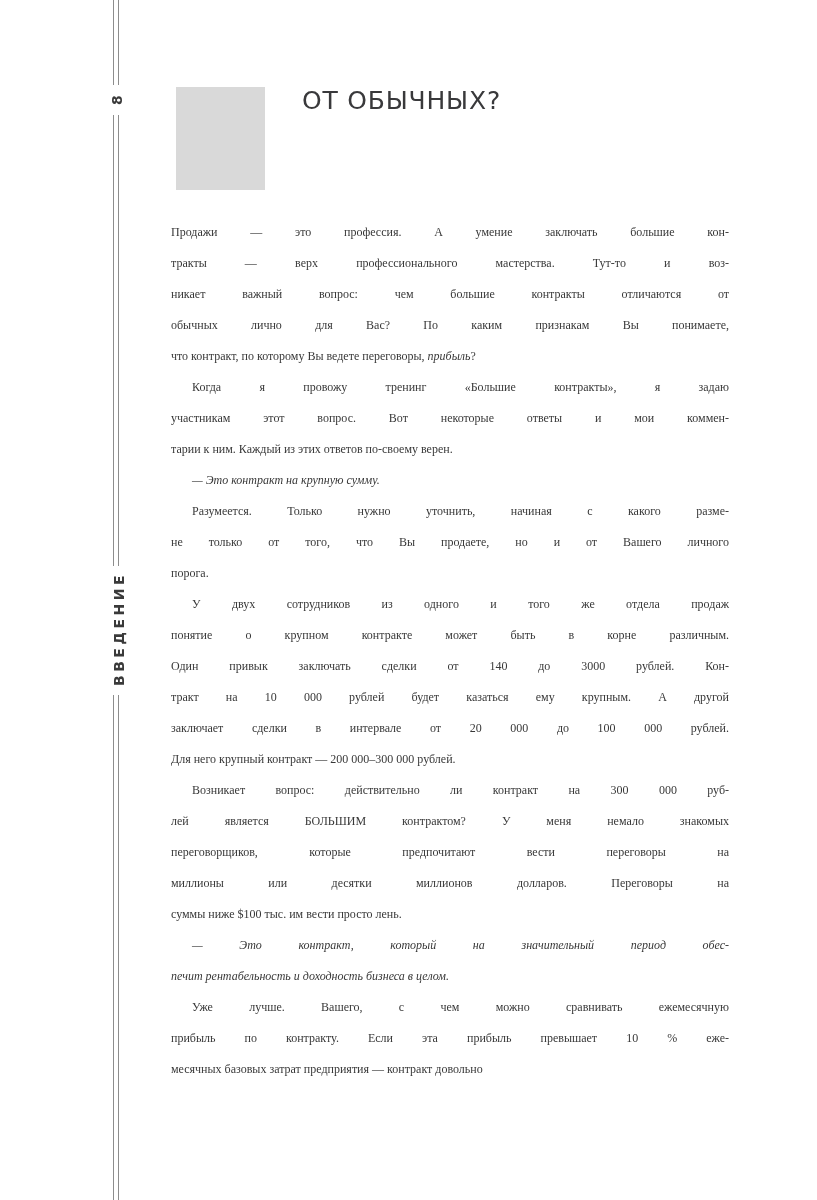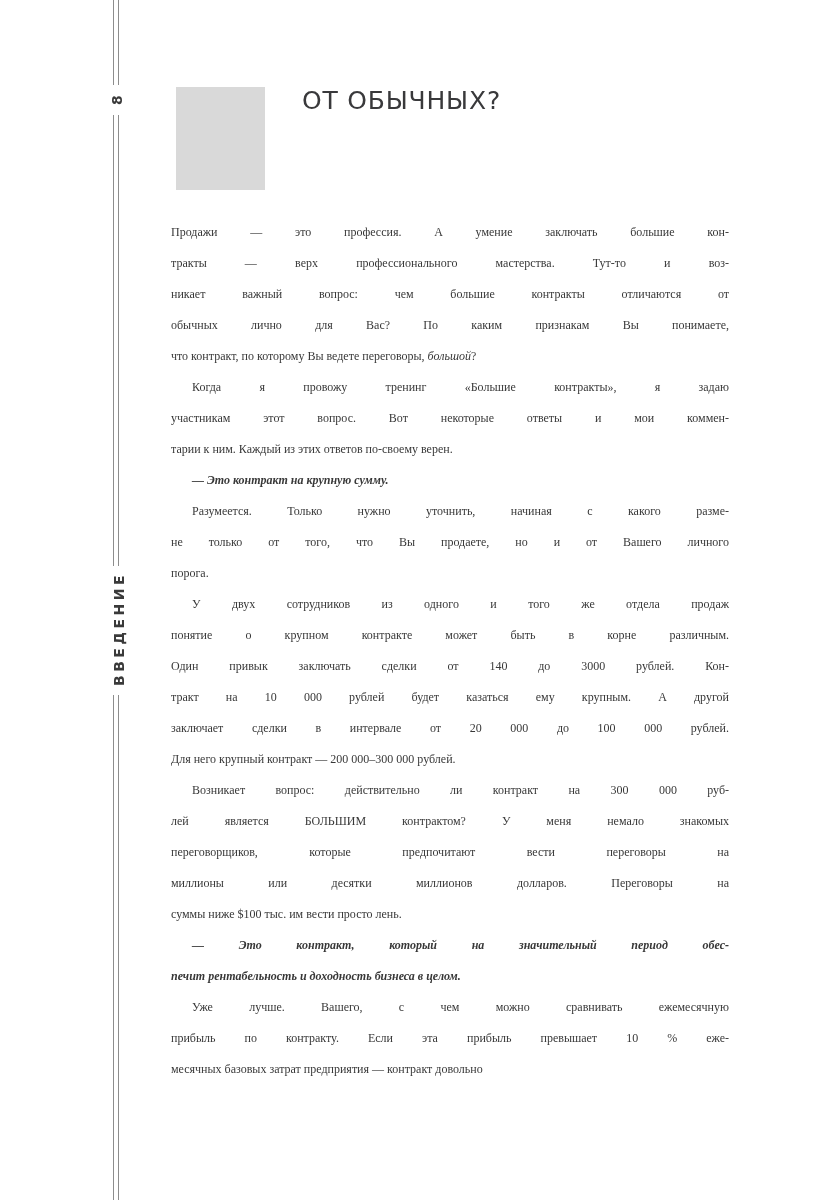--- a/index.html
+++ b/index.html
@@ -69,21 +69,21 @@
   .body-text {
     position: absolute;
     left: 171px;
     top: 217px;
     width: 558px;
     font-size: 12px;
     line-height: 31px;
     color: #383838;
   }
   .para { margin: 0; }
-  .para.italic { font-style: italic; font-weight: bold; }
+  .para.italic { font-style: italic; }
   .line {
     text-align: justify;
     text-align-last: justify;
   }
   .line.last { text-align-last: left; }
   .line.indent { padding-left: 21px; }
 </style>
 </head>
 <body>
 
@@ -102,21 +102,21 @@
   <div class="chapter-title">
       <div>ОТ ОБЫЧНЫХ?</div>
     </div>
 
   <div class="body-text">
       <div class="para">
         <div class="line"><span>Продажи — это профессия. А умение заключать большие кон-</span></div>
         <div class="line"><span>тракты — верх профессионального мастерства. Тут-то и воз-</span></div>
         <div class="line"><span>никает важный вопрос: чем большие контракты отличаются от</span></div>
         <div class="line"><span>обычных лично для Вас? По каким признакам Вы понимаете,</span></div>
-        <div class="line last"><span>что контракт, по которому Вы ведете переговоры, </span><i>большой</i><span>?</span></div>
+        <div class="line last"><span>что контракт, по которому Вы ведете переговоры, </span><i>прибыль</i><span>?</span></div>
       </div>
       <div class="para">
         <div class="line indent"><span>Когда я провожу тренинг «Большие контракты», я задаю</span></div>
         <div class="line"><span>участникам этот вопрос. Вот некоторые ответы и мои коммен-</span></div>
         <div class="line last"><span>тарии к ним. Каждый из этих ответов по-своему верен.</span></div>
       </div>
       <div class="para italic">
         <div class="line last indent"><span>— Это контракт на крупную сумму.</span></div>
       </div>
       <div class="para">

